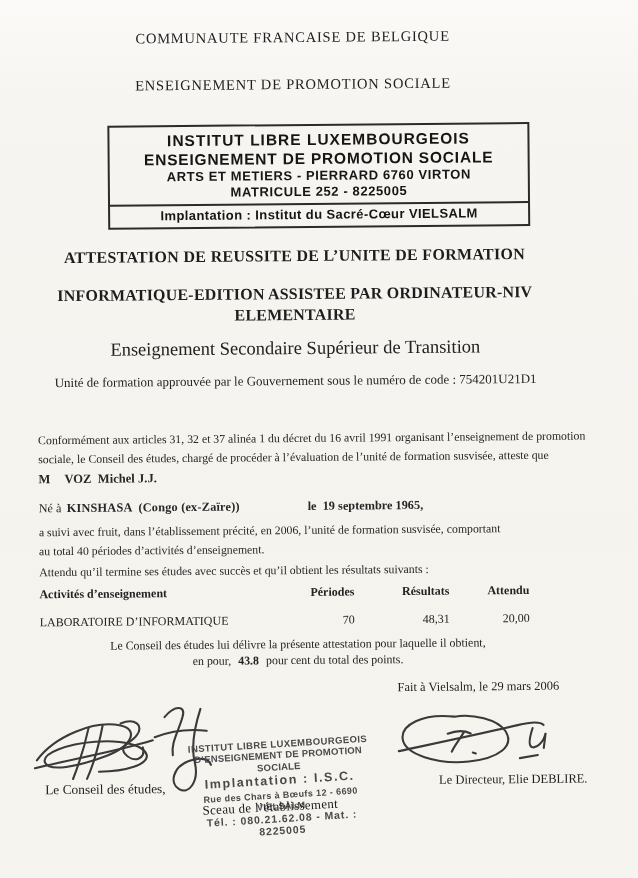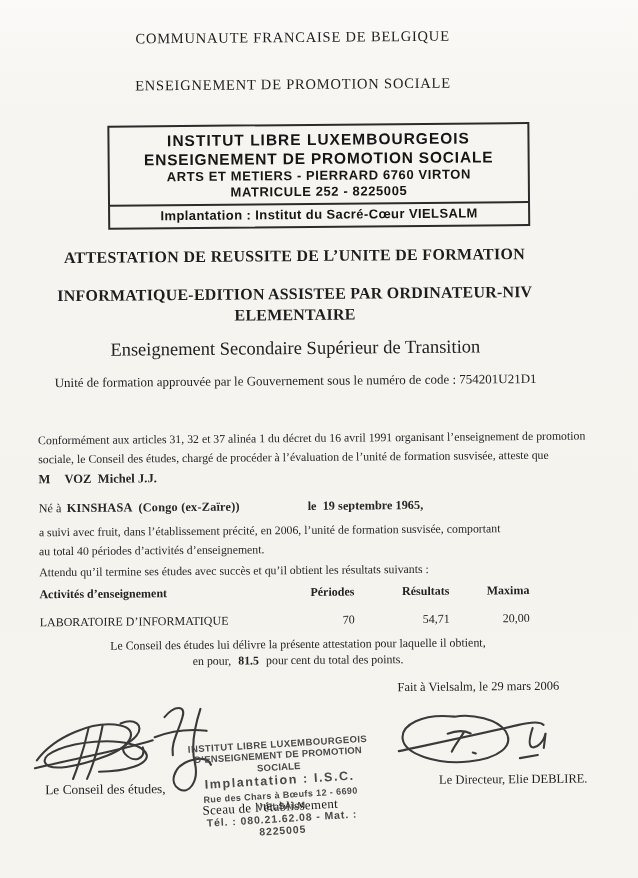--- a/index.html
+++ b/index.html
@@ -133,30 +133,30 @@
       <div>a suivi avec fruit, dans l’établissement précité, en 2006, l’unité de formation susvisée, comportant</div>
       <div>au total 40 périodes d’activités d’enseignement.</div>
     </div>
 
     <div class="abs para nw" style="top:561px">Attendu qu’il termine ses études avec succès et qu’il obtient les résultats suivants :</div>
 
     <div class="abs rtable">
       <div class="hd c1">Activités d’enseignement</div>
       <div class="hd num">Périodes</div>
       <div class="hd num">Résultats</div>
-      <div class="hd num">Maxima</div>
+      <div class="hd num">Attendu</div>
       <div class="c1">LABORATOIRE D’INFORMATIQUE</div>
       <div class="num">70</div>
-      <div class="num">54,71</div>
+      <div class="num">48,31</div>
       <div class="num">20,00</div>
     </div>
 
     <div class="abs ctr closing1">Le Conseil des études lui délivre la présente attestation pour laquelle il obtient,</div>
     <div class="abs ctr closing2">
-      <span>en pour,</span><span class="pct">81.5</span><span>pour cent du total des points.</span>
+      <span>en pour,</span><span class="pct">43.8</span><span>pour cent du total des points.</span>
     </div>
 
     <div class="abs dateline">Fait à Vielsalm, le 29 mars 2006</div>
 
     <div class="abs sig-area">
 
       <svg class="abs sig" style="left:30px;top:14px" width="128" height="66" viewBox="0 0 128 66">
         <path d="M4,44 C22,20 62,4 88,10 C106,14 100,30 74,40 C44,51 16,56 12,46 C9,37 34,28 62,26 C90,24 112,30 114,40 C115,49 94,56 66,56"></path>
         <path d="M56,12 C52,30 46,48 40,63"></path>
         <path d="M70,10 C66,30 60,50 54,63"></path>

